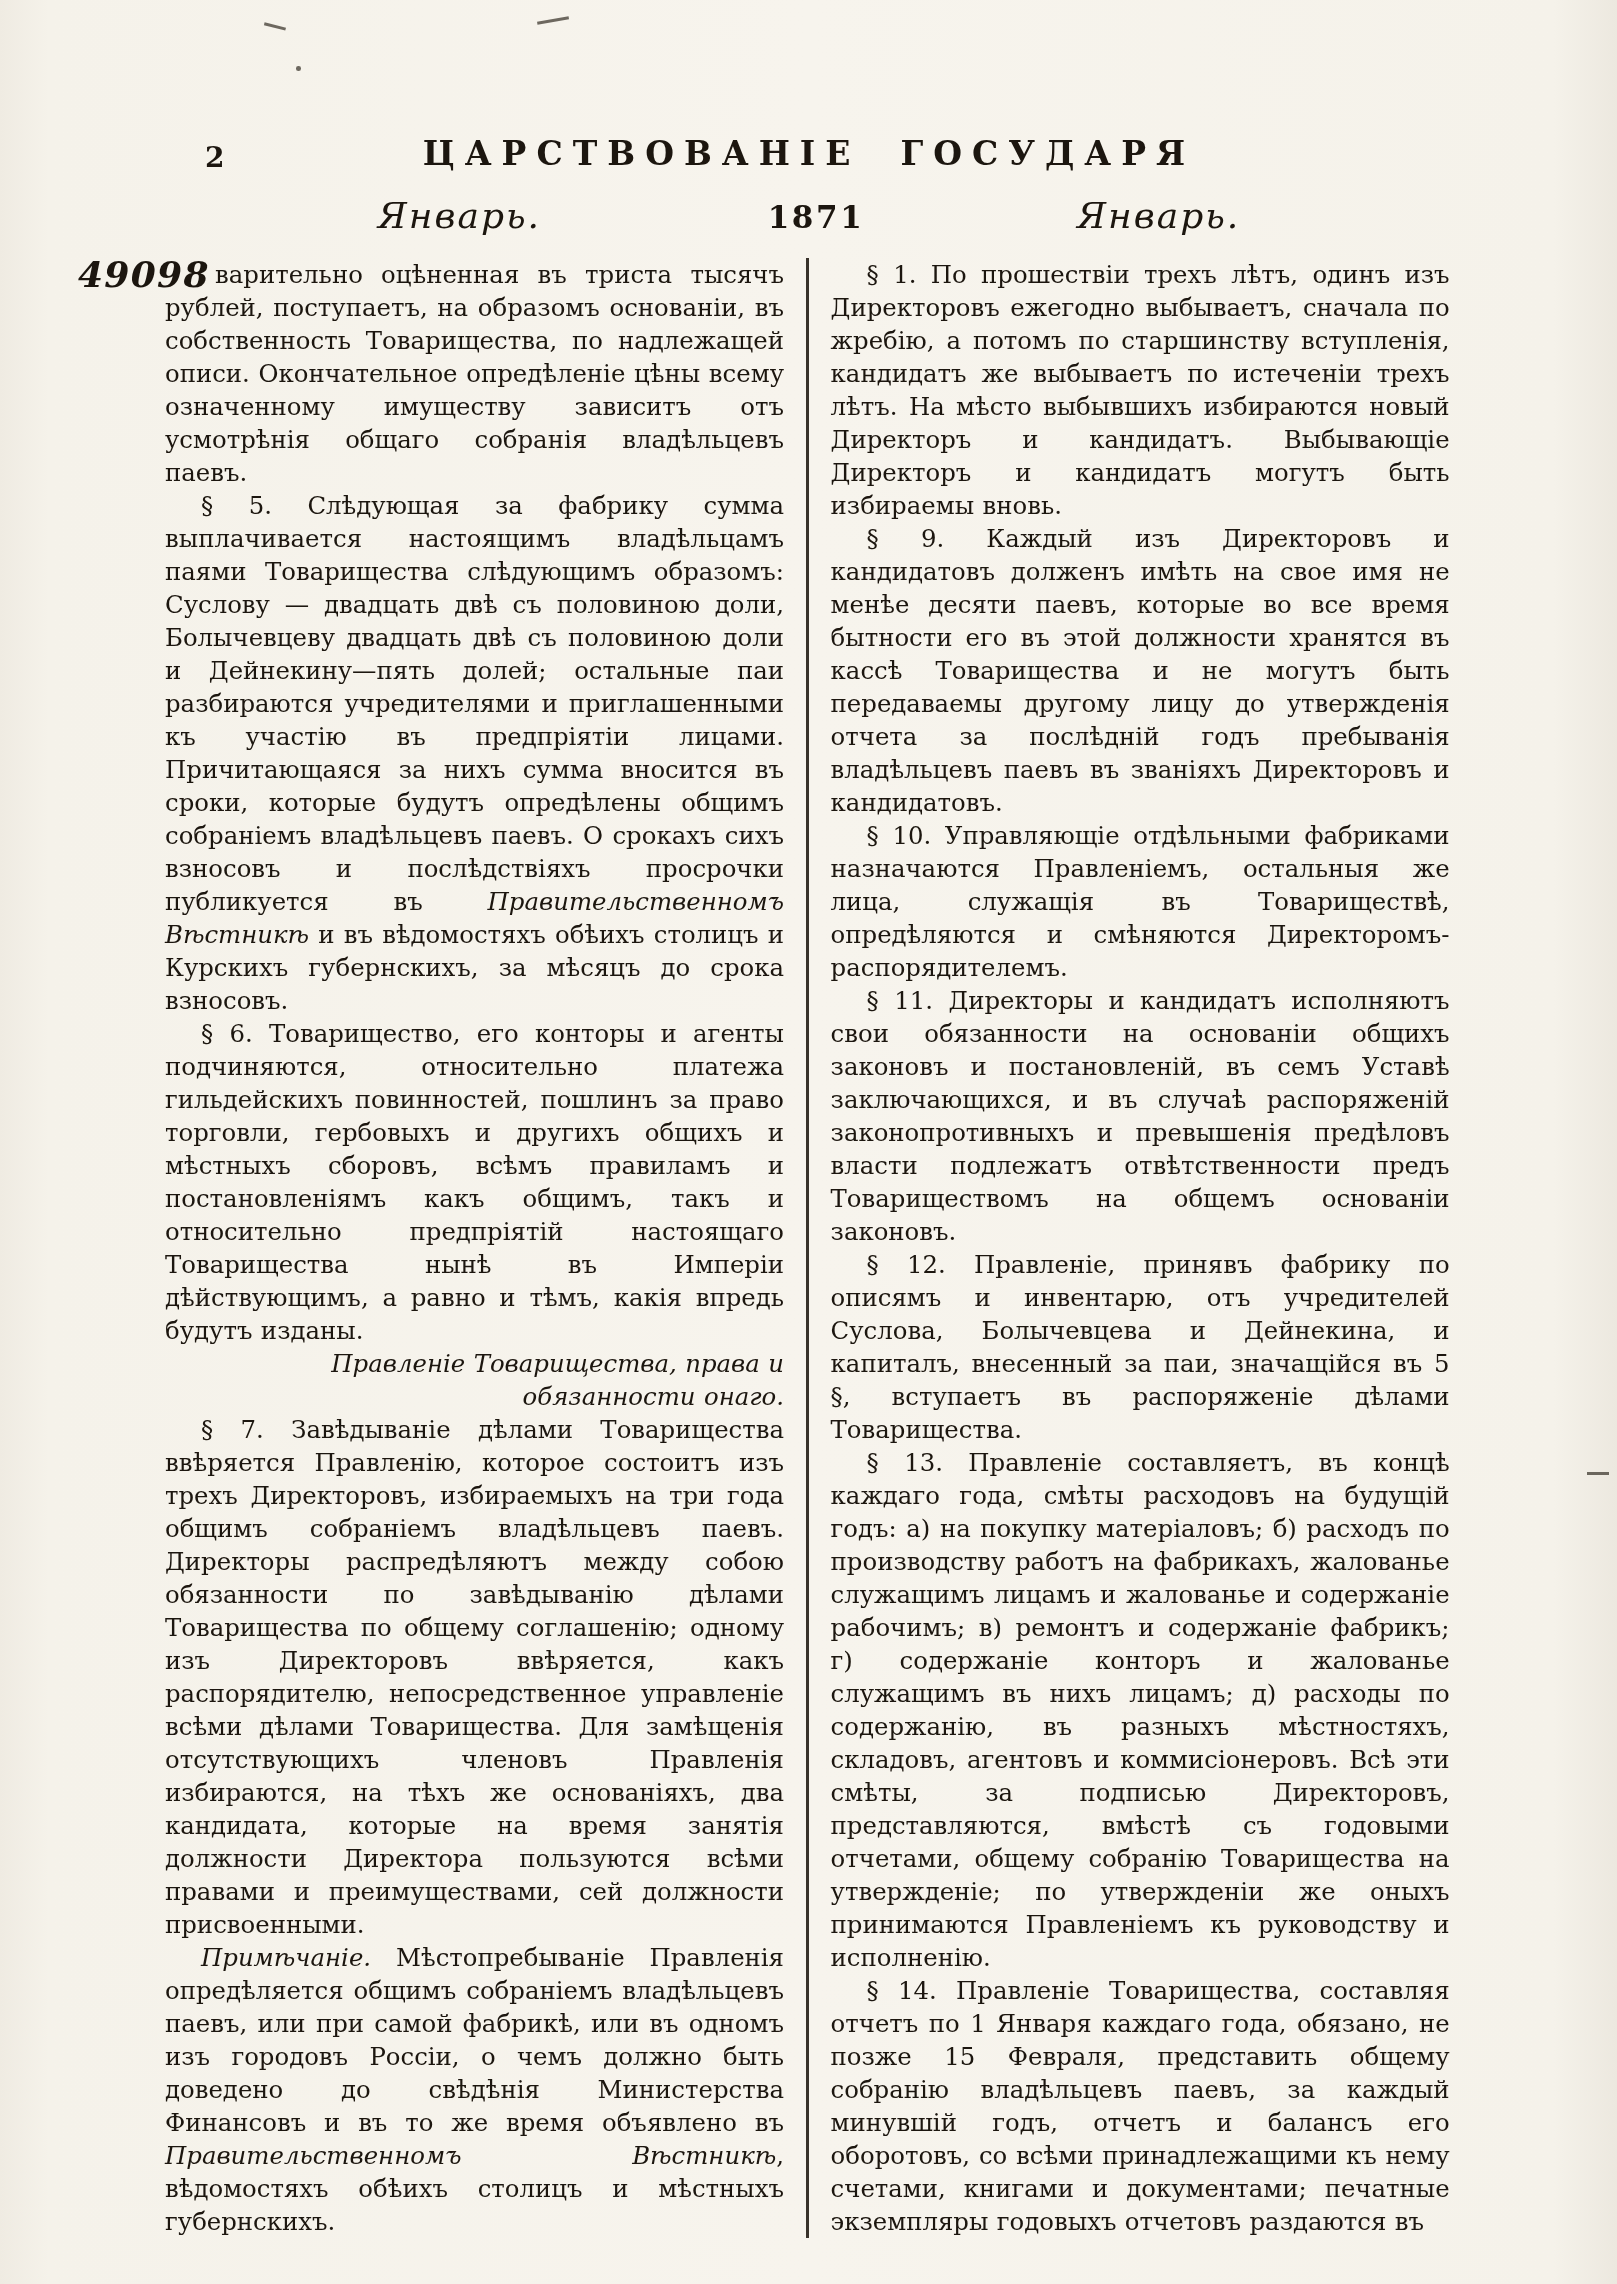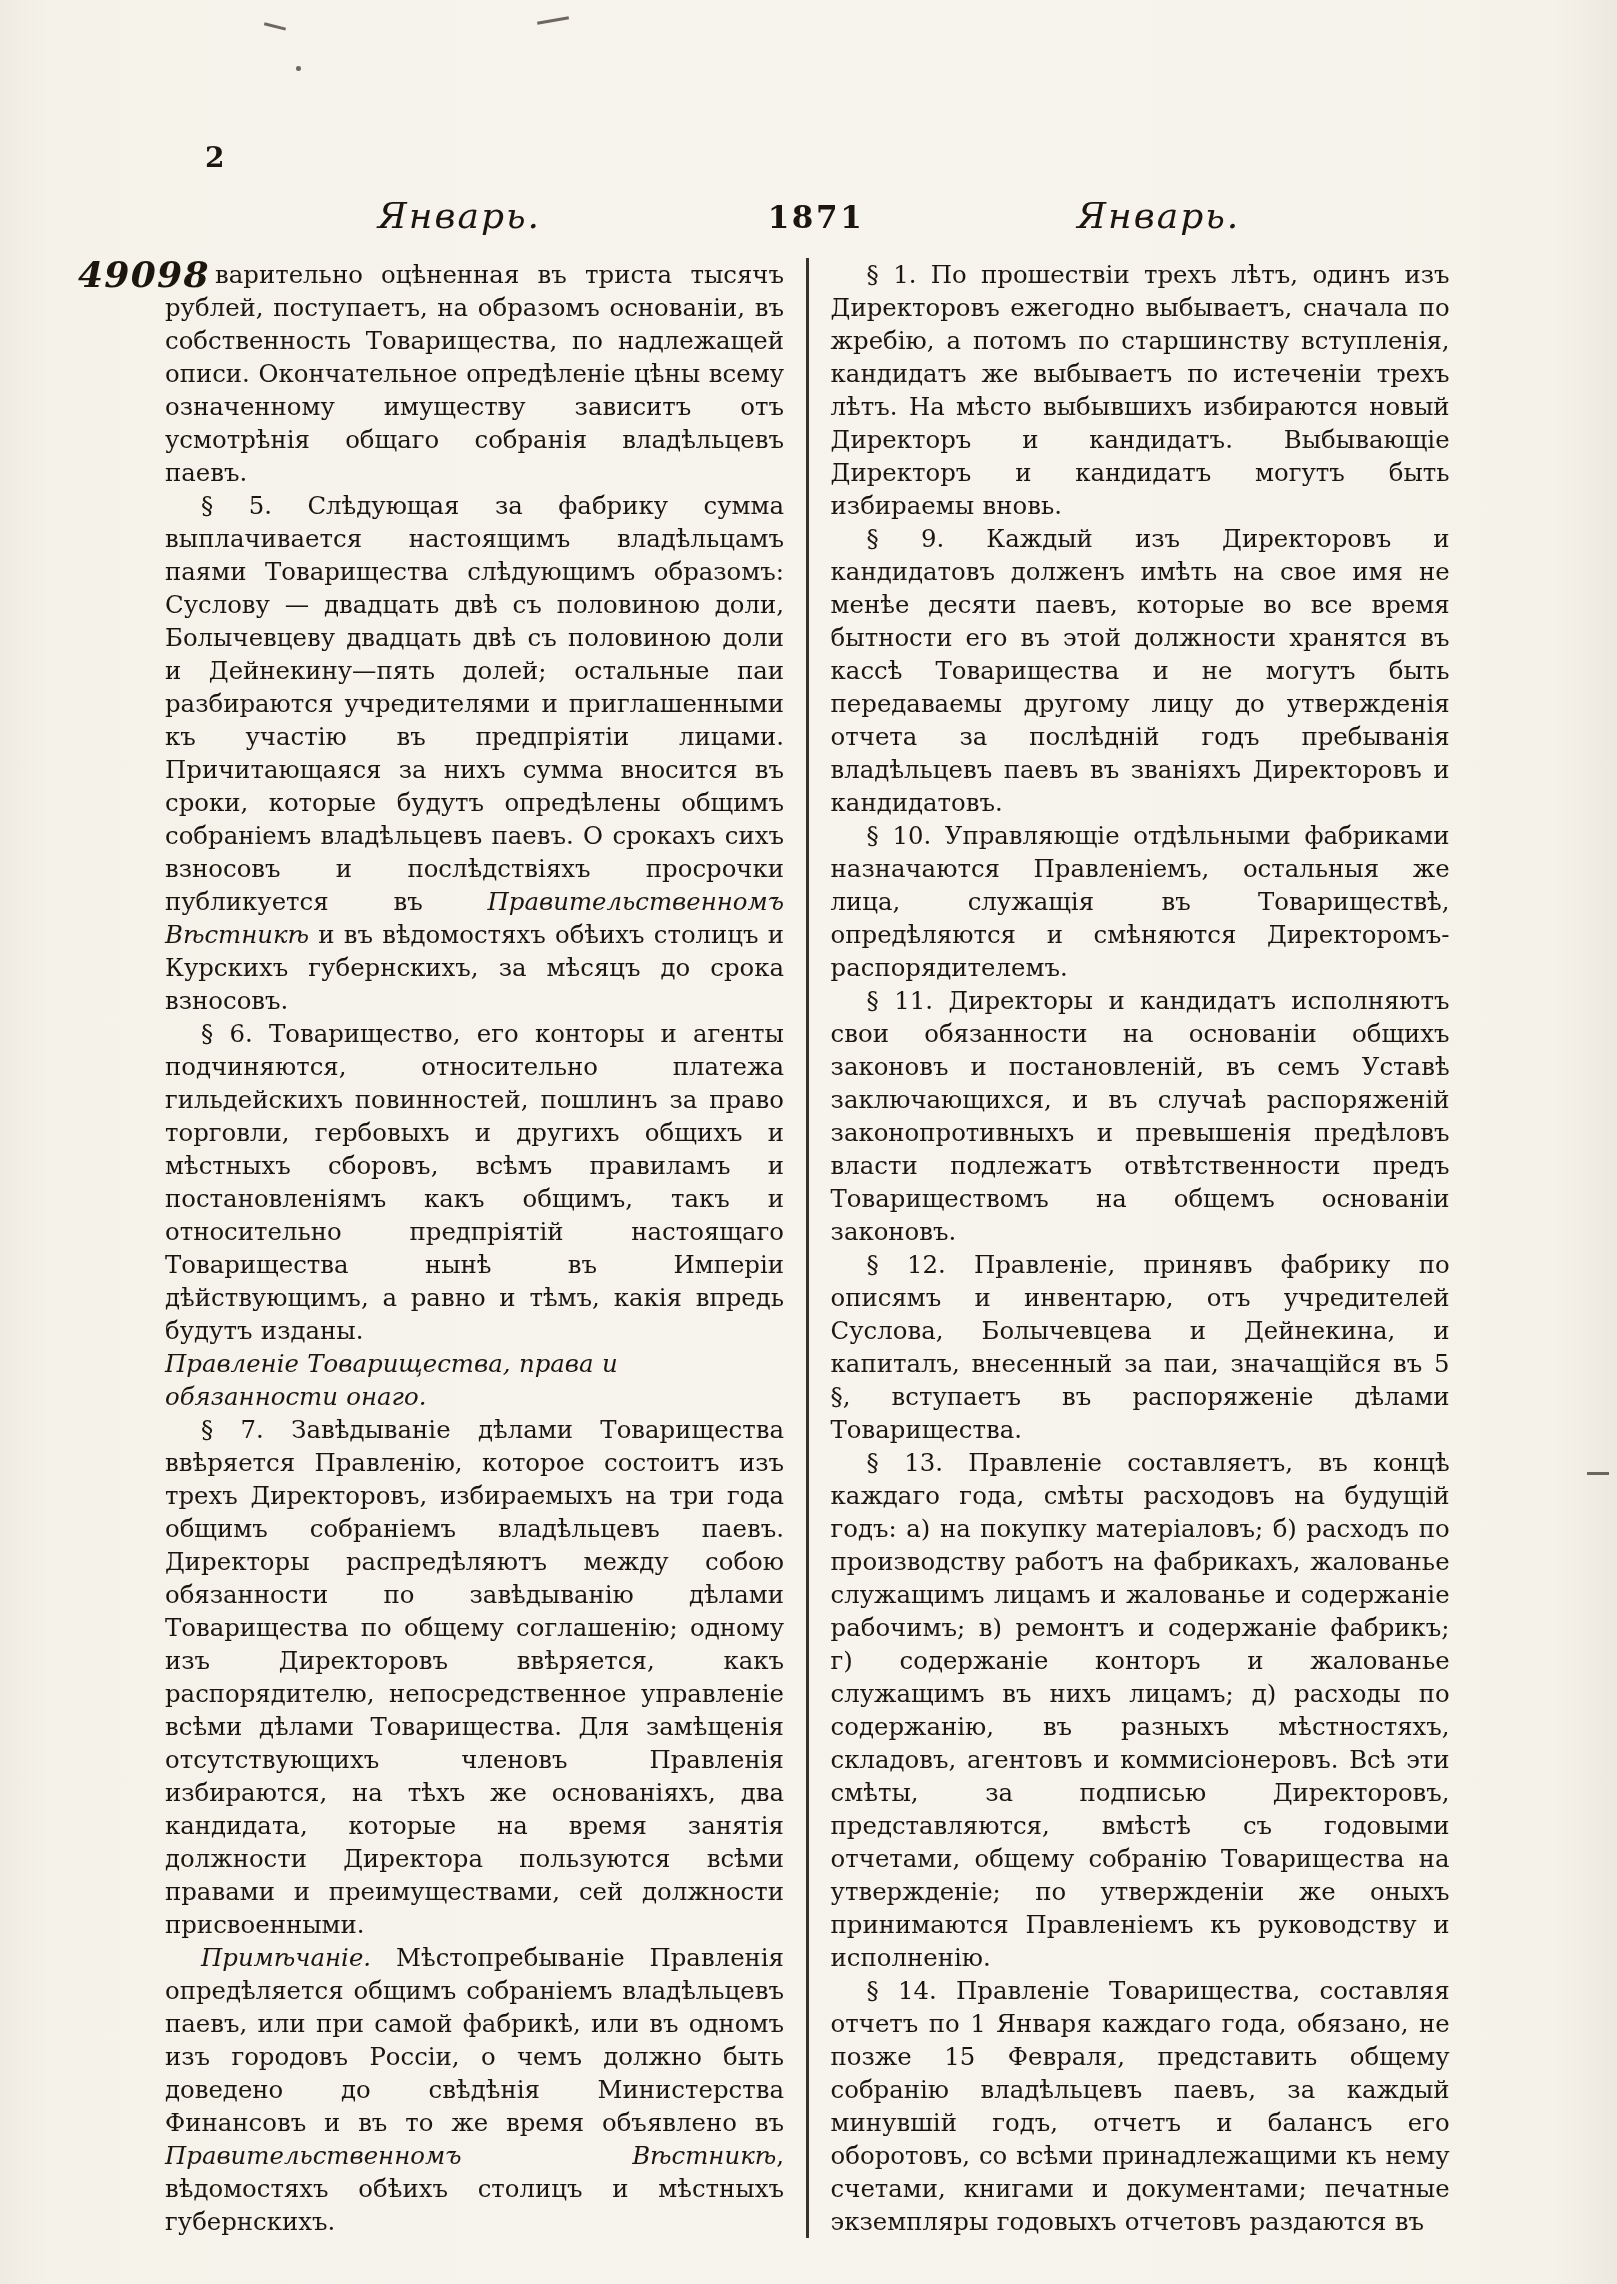--- a/index.html
+++ b/index.html
@@ -40,21 +40,21 @@
   }
   .column {
     width: 619px;
     text-align: justify;
     font-size: 24.4px;
     line-height: 33px;
   }
   .divider { width: 2.6px; background: #38322a; margin: 0 22px; }
   .para { margin: 0; text-indent: 36px; word-spacing: 0.7px; }
   .para.first { text-indent: 0; }
-  .para.heading { text-indent: 0; text-align: left; font-style: italic; }
+  .para.heading { text-indent: 0; text-align: right; font-style: italic; }
   .act-number {
     float: left;
     font-weight: 700;
     font-size: 36px;
     line-height: 33px;
     margin-left: -87px;
     padding-right: 5.3px;
     letter-spacing: 1.3px;
     font-style: italic;
   }
@@ -69,20 +69,21 @@
 
 <div class="page">
 
   <div class="artifact a1"></div>
   <div class="artifact a2"></div>
   <div class="artifact a3"></div>
   <div class="artifact a4"></div>
 
   <header class="header">
     <div class="page-number">2</div>
+    <div class="title">ЦАРСТВОВАНІЕ ГОСУДАРЯ</div>
   </header>
 
   <div class="subheader">
     <div class="month">Январь.</div>
     <div class="year">1871</div>
     <div class="month">Январь.</div>
   </div>
 
   <main class="content">
     <section class="column">

